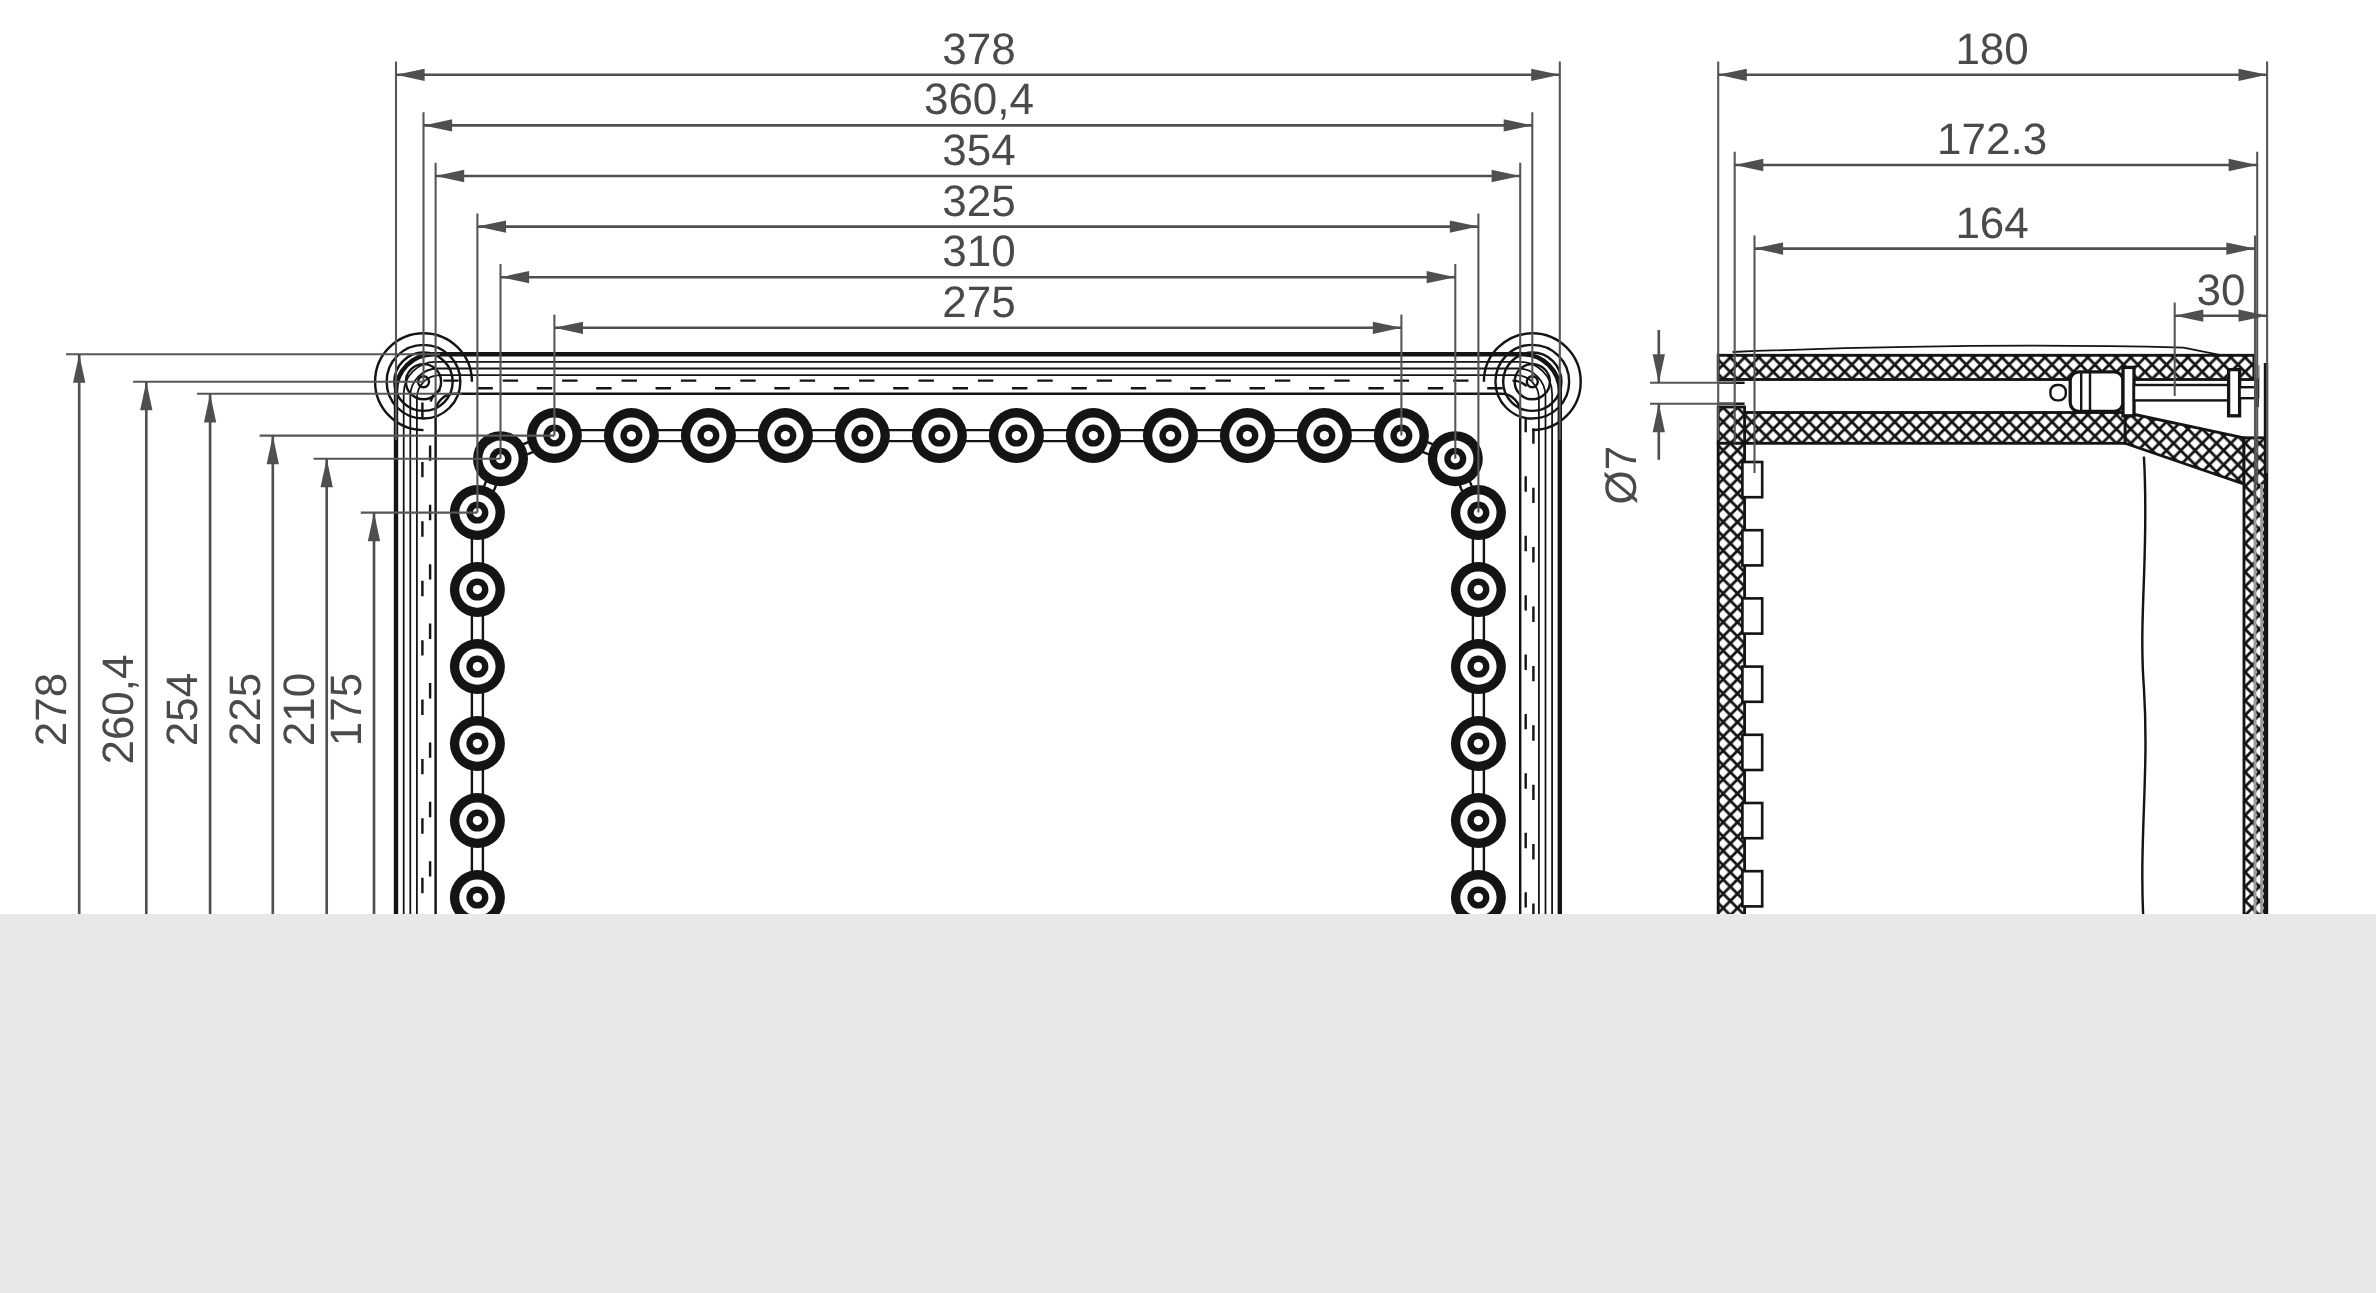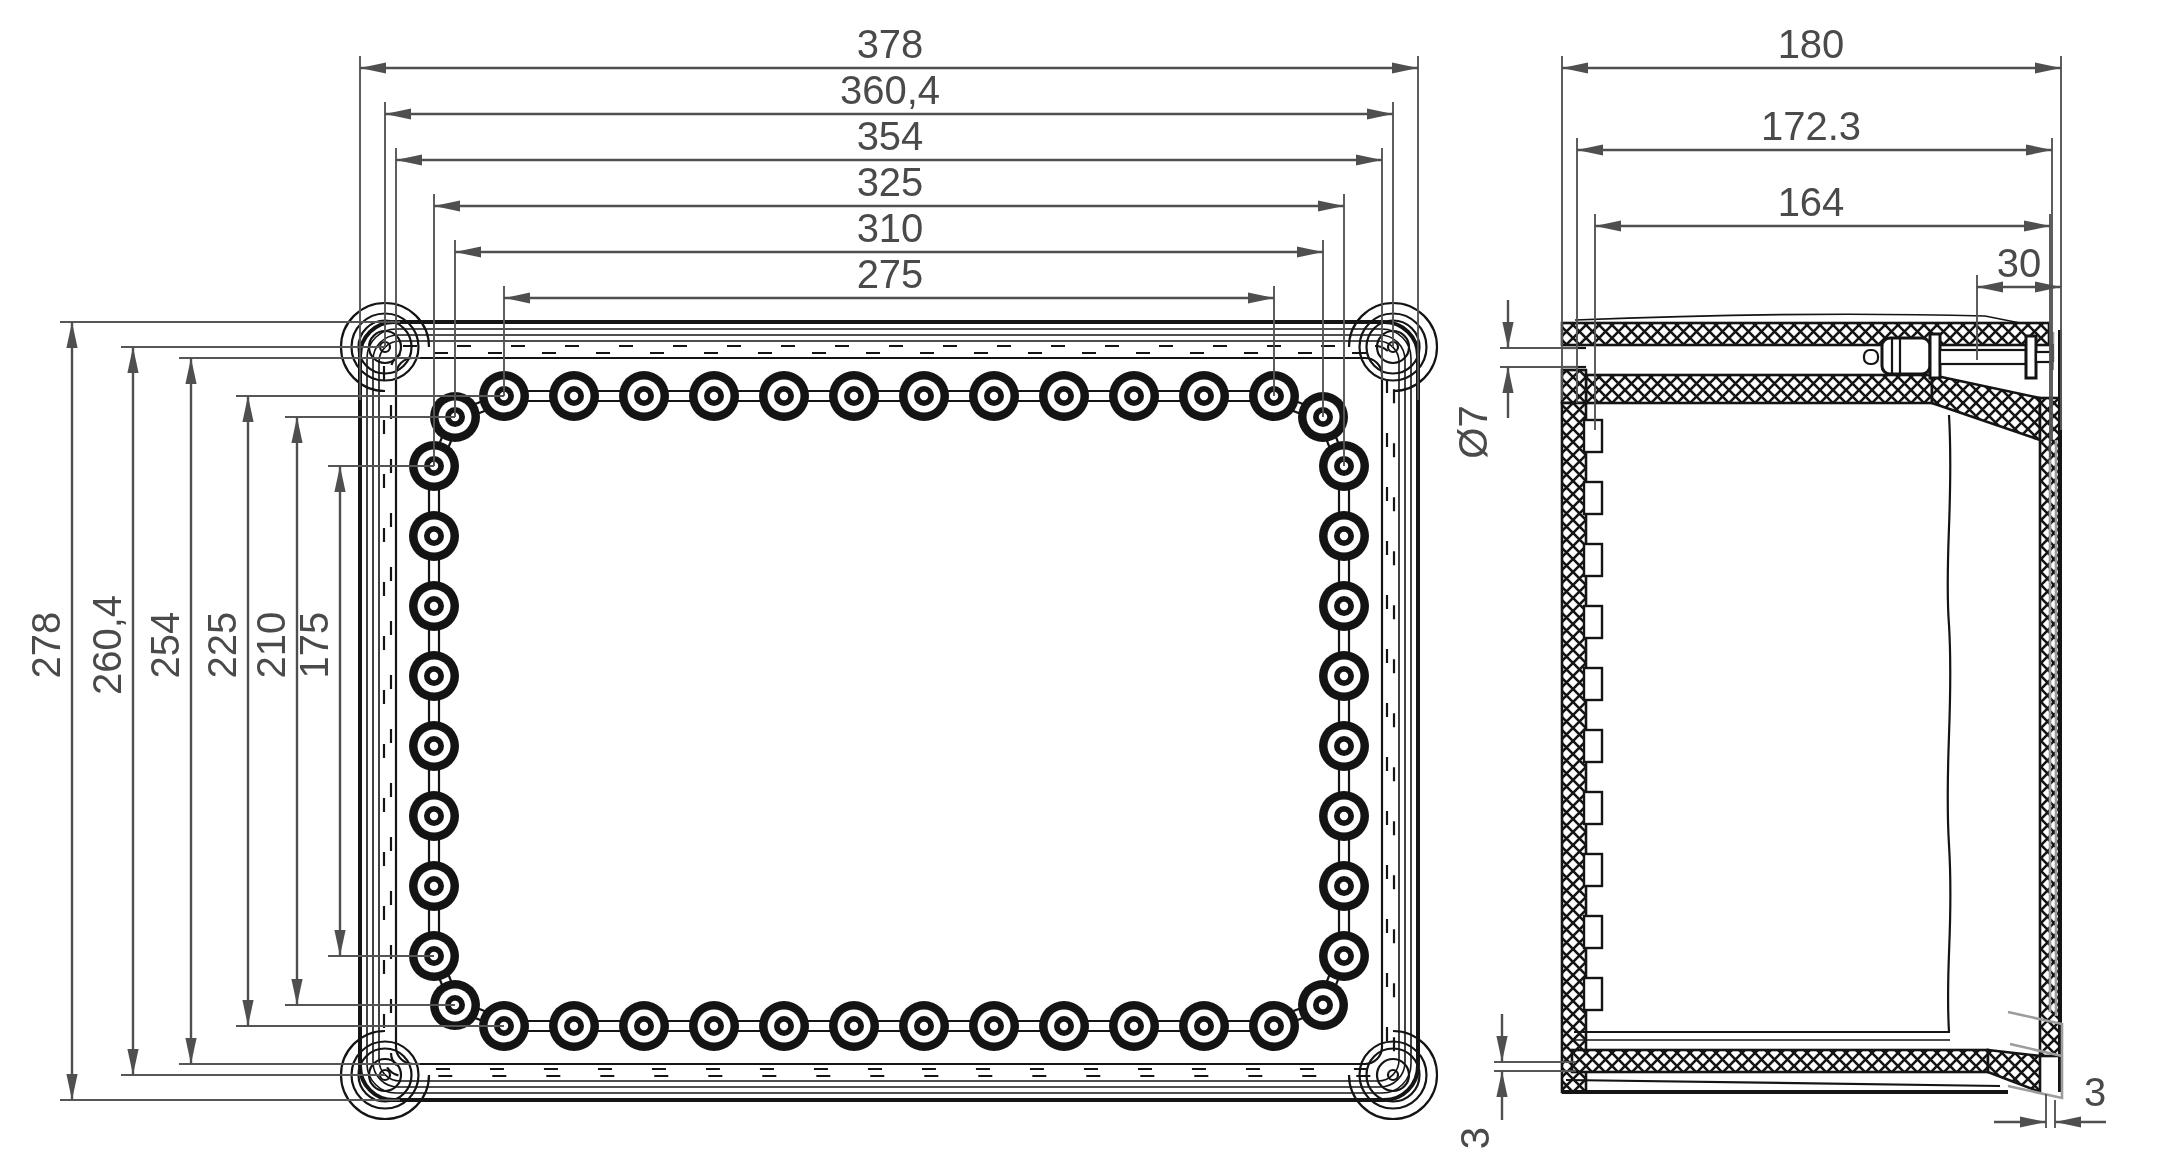--- a/index.html
+++ b/index.html
@@ -1,16 +1,16 @@
 <!DOCTYPE html>
 <html><head>
 <meta charset="utf-8">
 <style>
   html,body{margin:0;padding:0;background:#e8e8e8;}
-  .sheet{position:relative;width:2160px;height:1175px;background:#ffffff;overflow:hidden;}
+  .sheet{position:relative;width:2160px;height:831px;background:#ffffff;overflow:hidden;}
   svg{position:absolute;inset:0;}
   .geo{stroke:#141414;fill:none;stroke-width:2.2px;}
   .geo-heavy{stroke:#141414;fill:none;stroke-width:4px;}
   .geo-thin{stroke:#141414;fill:none;stroke-width:1.6px;}
   .hatched{fill:url(#hatch);stroke:#141414;stroke-width:2.6px;}
   .dimline{stroke:#4f4f4f;stroke-width:2.4px;fill:none;}
   .extline{stroke:#565656;stroke-width:1.9px;fill:none;}
   .skirt{stroke:#9c9c9c;stroke-width:2.6px;fill:none;}
   text.dimtxt{fill:#4a4a4a;font-family:"Liberation Sans",sans-serif;font-size:40px;letter-spacing:0px;}
 </style>

